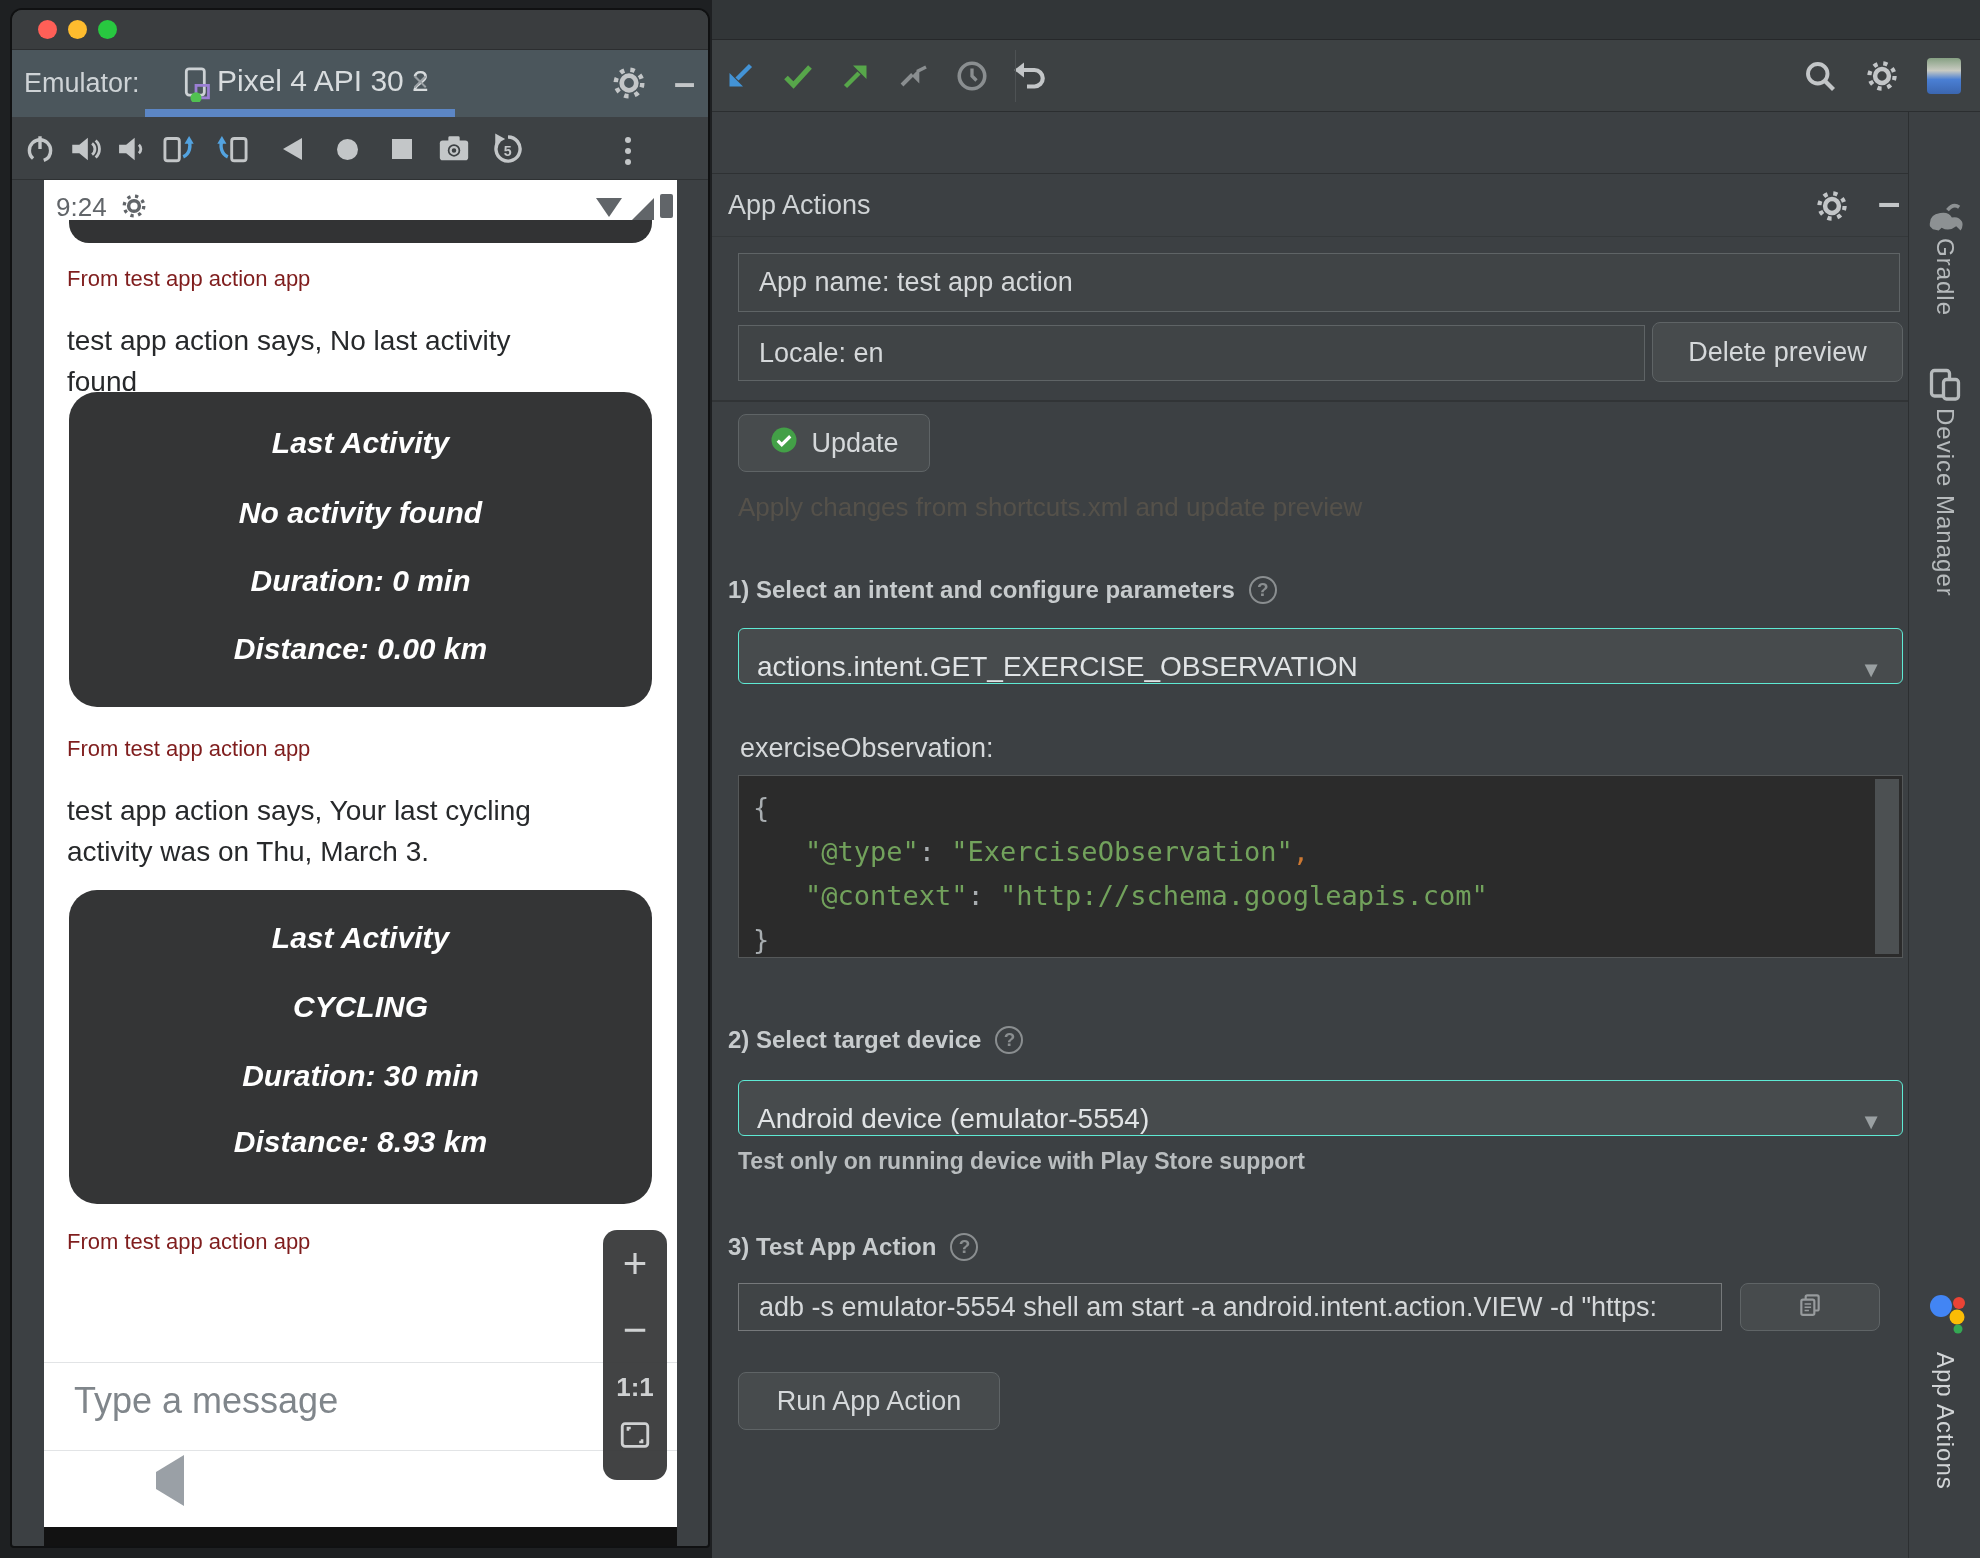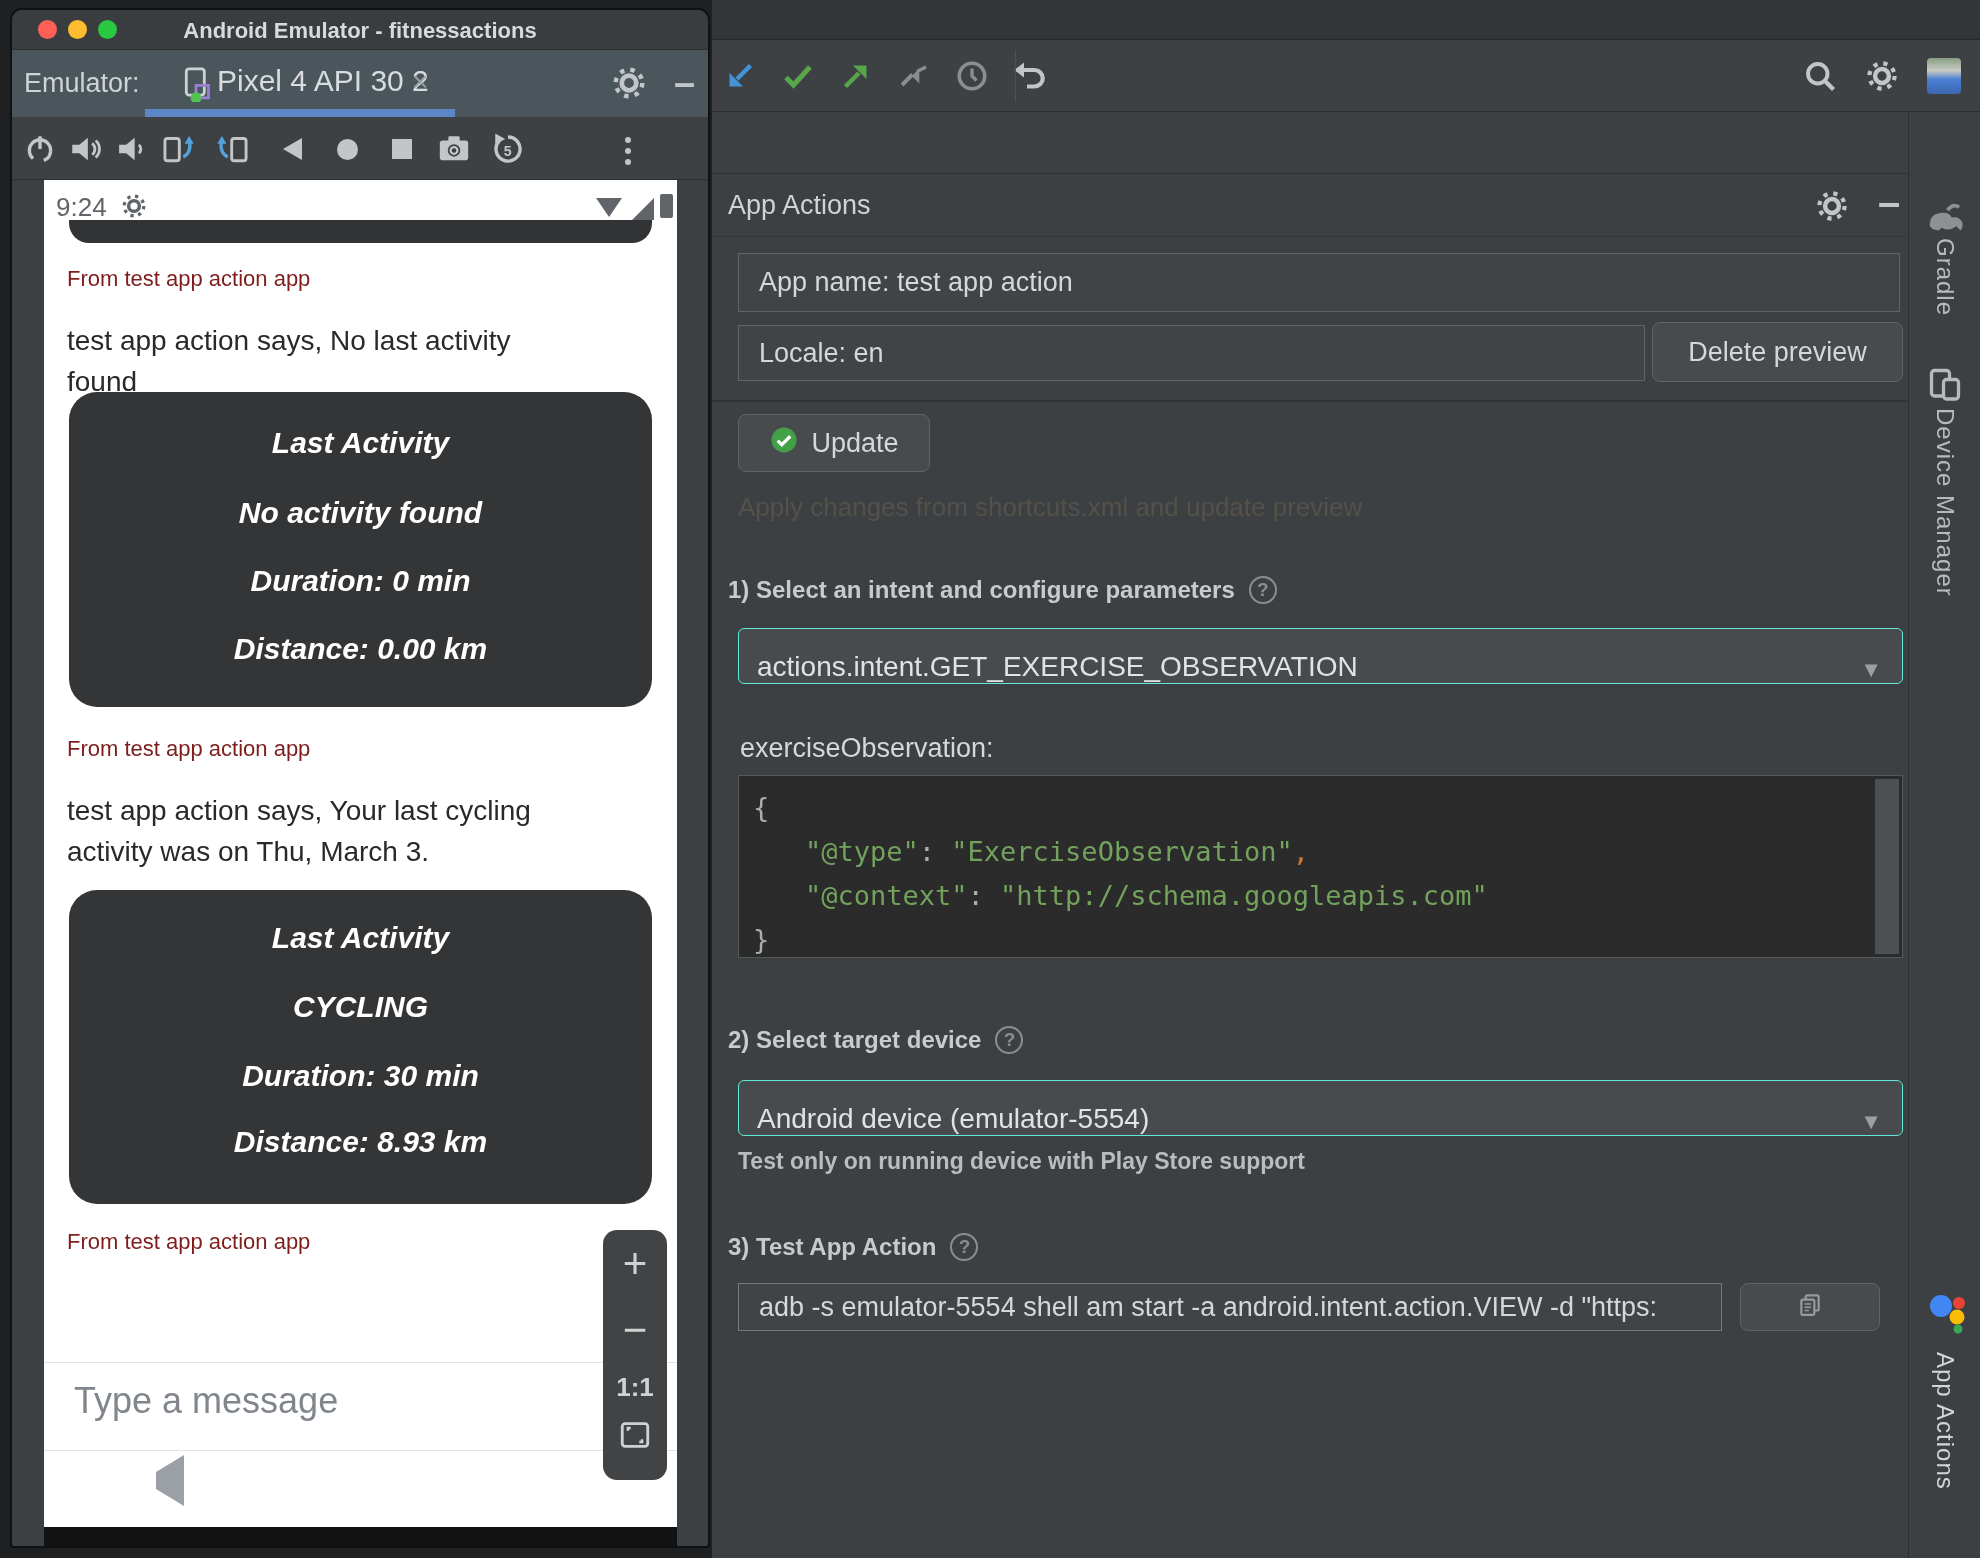--- a/index.html
+++ b/index.html
@@ -96,21 +96,20 @@
     </g>
   </defs>
 </svg>
 
 <div id="emu-window">
 
   <div id="emu-titlebar">
     <span class="tl" style="left:26px; background:#ff5f57"></span>
     <span class="tl" style="left:56px; background:#febc2e"></span>
     <span class="tl" style="left:86px; background:#28c840"></span>
-    <div id="emu-title">Android Emulator - fitnessactions</div>
   </div>
 
   <div id="emu-tabrow">
     <span id="emu-label">Emulator:</span>
     <span class="abs" style="left:167px; top:16px">
       <svg width="34" height="36" viewBox="0 0 24 26">
         <rect x="5" y="2" width="13" height="19" rx="2" fill="none" stroke="#cdd2d5" stroke-width="2"></rect>
         <rect x="12" y="14" width="9" height="9" fill="none" stroke="#9b7fd4" stroke-width="2"></rect>
         <circle cx="12" cy="23" r="4" fill="#51c151"></circle>
       </svg>
@@ -393,20 +392,23 @@
   <div class="btn" style="left:1028px; top:1283px; width:140px; height:48px">
     <span>
       <svg width="26" height="26" viewBox="0 0 24 24">
           <rect x="8" y="4" width="12" height="14" rx="1.5" fill="none" stroke="#979b9d" stroke-width="2"></rect>
         <rect x="4" y="8" width="12" height="14" rx="1.5" fill="#474b4d" stroke="#979b9d" stroke-width="2"></rect>
         <path d="M7 12 h6 M7 15 h6 M7 18 h4" stroke="#979b9d" stroke-width="1.4"></path>
         </svg>
     </span>
   </div>
 
+  <div class="btn" style="left:26px; top:1372px; width:262px; height:58px">
+    <span>Run App Action</span>
+  </div>
 
   <div id="st-sidebar">
     <span class="side-icon" style="top:88px">
       <svg width="38" height="32" viewBox="0 0 26 20">
         <path d="M2 17 q-1 -8 7 -9 q6 -1 8 3 q5 -1 7 3 q1 3 -1 6 l-3 -3 q-5 4 -10 1 l-2 2 l-4 -1 z" fill="#8d9193"></path>
         <path d="M14 6 q4 -5 8 -2" fill="none" stroke="#8d9193" stroke-width="2.4"></path>
         </svg>
     </span>
     <span class="vtext" style="top:126px">Gradle</span>
 

